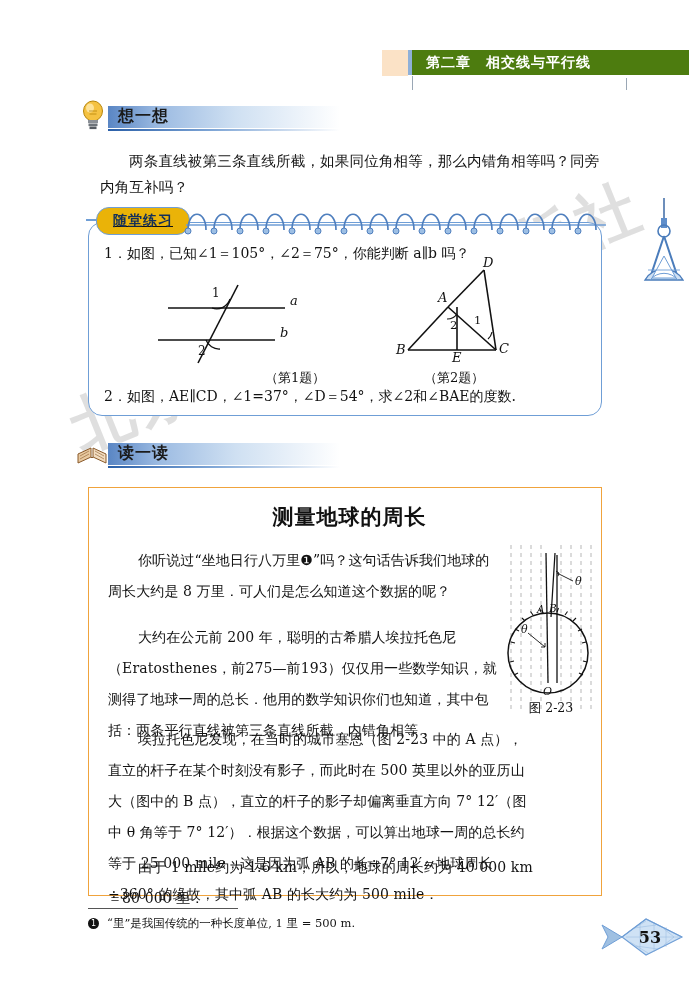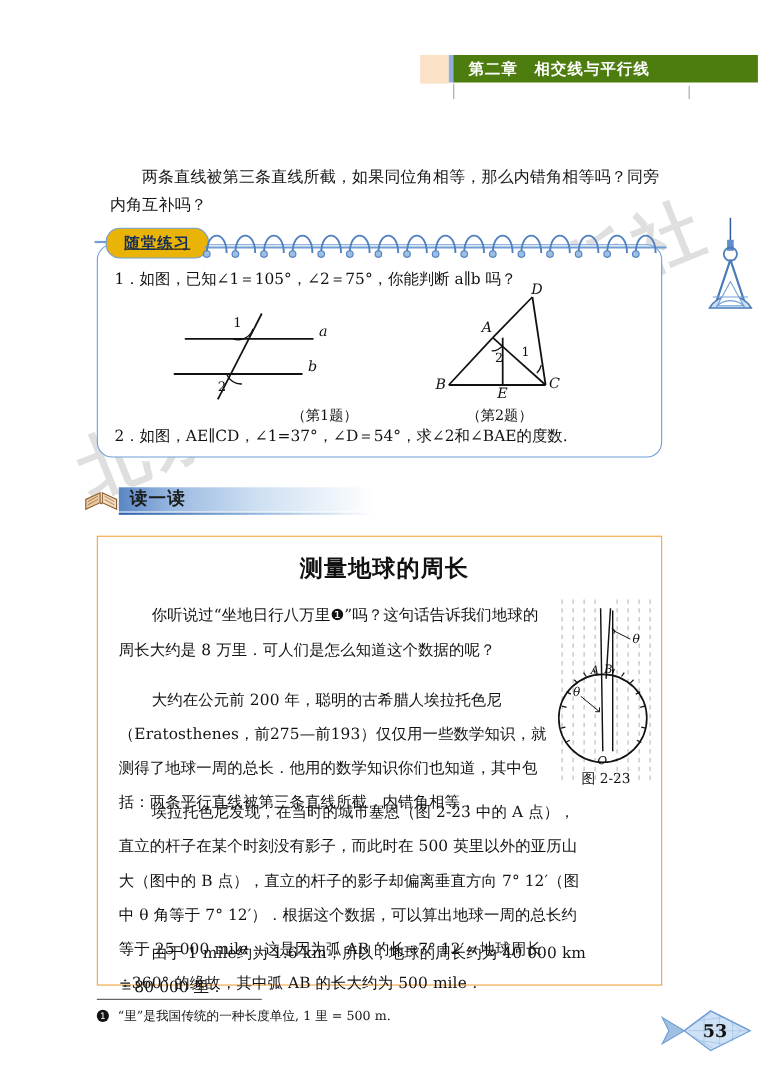--- a/index.html
+++ b/index.html
@@ -325,20 +325,35 @@
   <div class="watermark">北京师范大学出版社</div>
 
   <div class="corner-tab"></div>
   <div class="chapter-bar">
     <div class="accent"></div>
     <div class="chapter-title">第二章　相交线与平行线</div>
   </div>
   <div class="header-rule"></div>
   <div class="header-rule2"></div>
 
+  <div class="sec-head" style="left:108px; top:106px;">
+    <div class="bulb-icon">
+      <svg width="26" height="30" viewBox="0 0 26 30">
+        <ellipse cx="13" cy="11" rx="9.5" ry="10" fill="#f5c242" stroke="#b8860b" stroke-width="1"></ellipse>
+        <ellipse cx="10" cy="8" rx="4" ry="4.5" fill="#ffe9a8" opacity="0.85"></ellipse>
+        <rect x="8" y="20" width="10" height="3" fill="#8a8f96"></rect>
+        <rect x="8.5" y="23.5" width="9" height="2.6" fill="#6d737a"></rect>
+        <rect x="9.5" y="26.5" width="7" height="2.6" fill="#555b62"></rect>
+        <path d="M9 11 L17 11 M9.5 14 L16.5 14" stroke="#b8860b" stroke-width="0.8" fill="none"></path>
+      </svg>
+    </div>
+    <div class="band">
+      <div class="lbl">想一想</div>
+    </div>
+  </div>
 
   <div class="para" style="left:100px; top:148px; width:500px; text-indent:29px;">两条直线被第三条直线所截，如果同位角相等，那么内错角相等吗？同旁内角互补吗？</div>
 
   <div class="practice-box"></div>
   <div class="tab-stem"></div>
   <div class="practice-tab">
     <span>随堂练习</span>
   </div>
 
   <div class="spiral">

